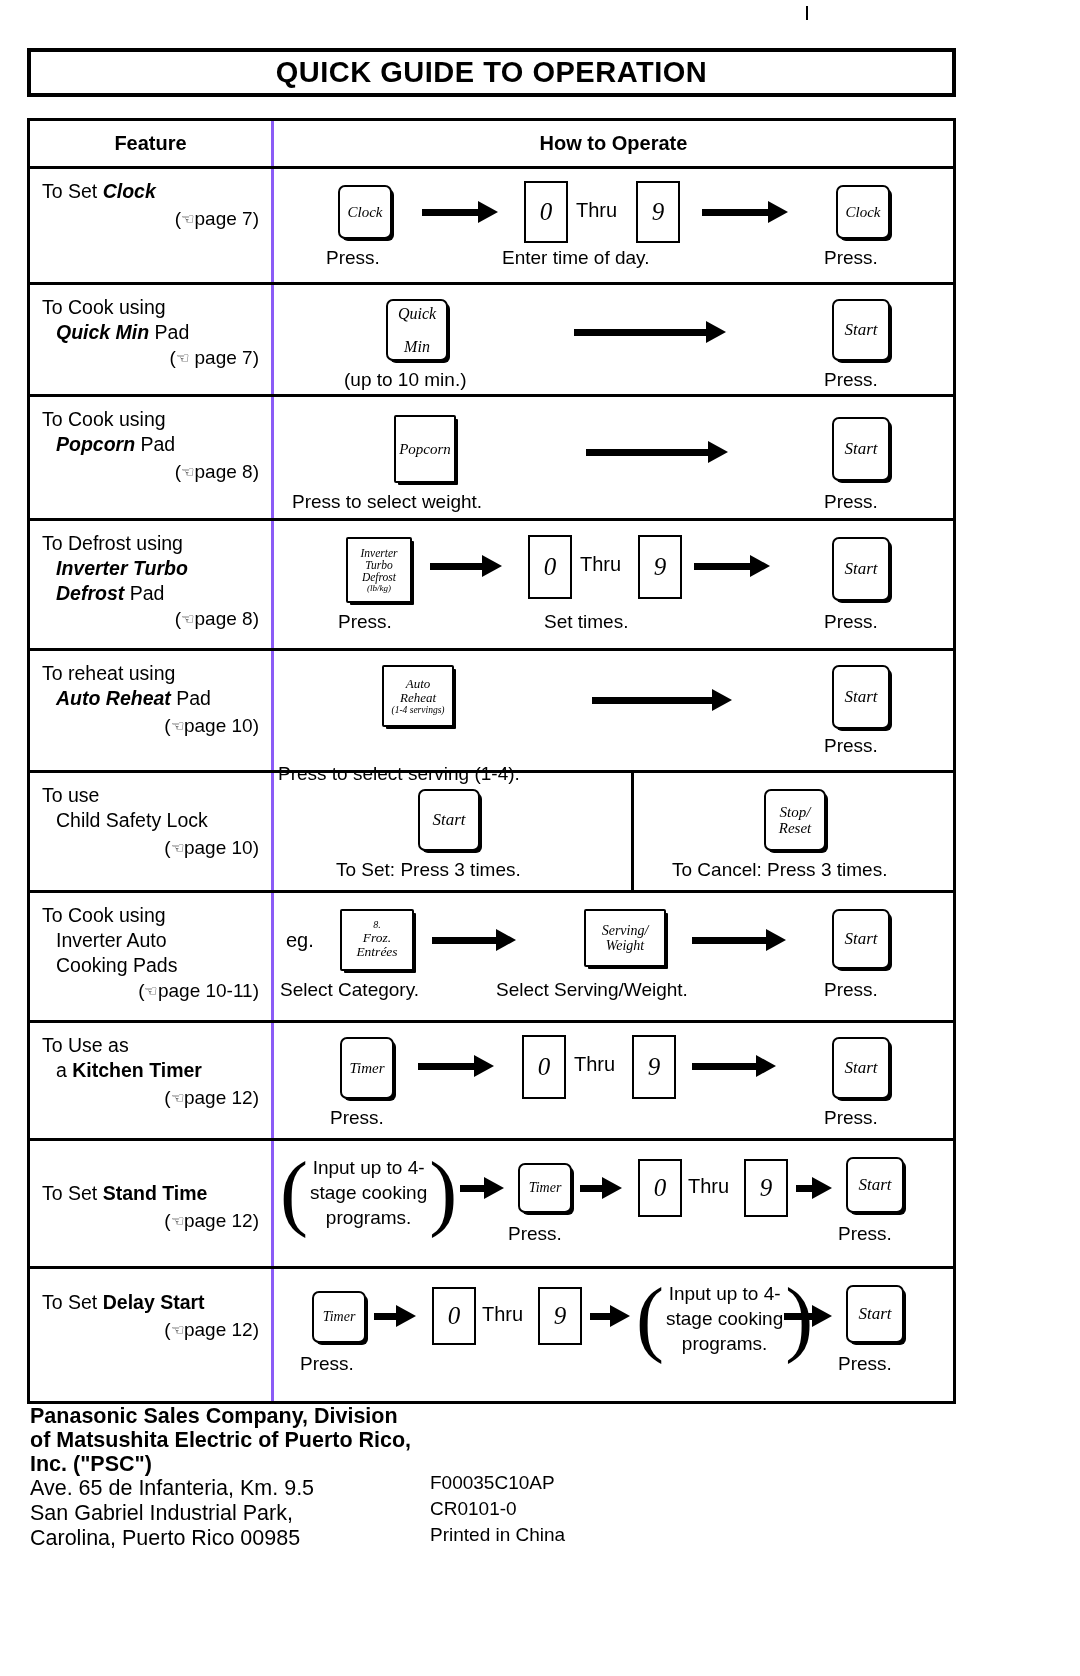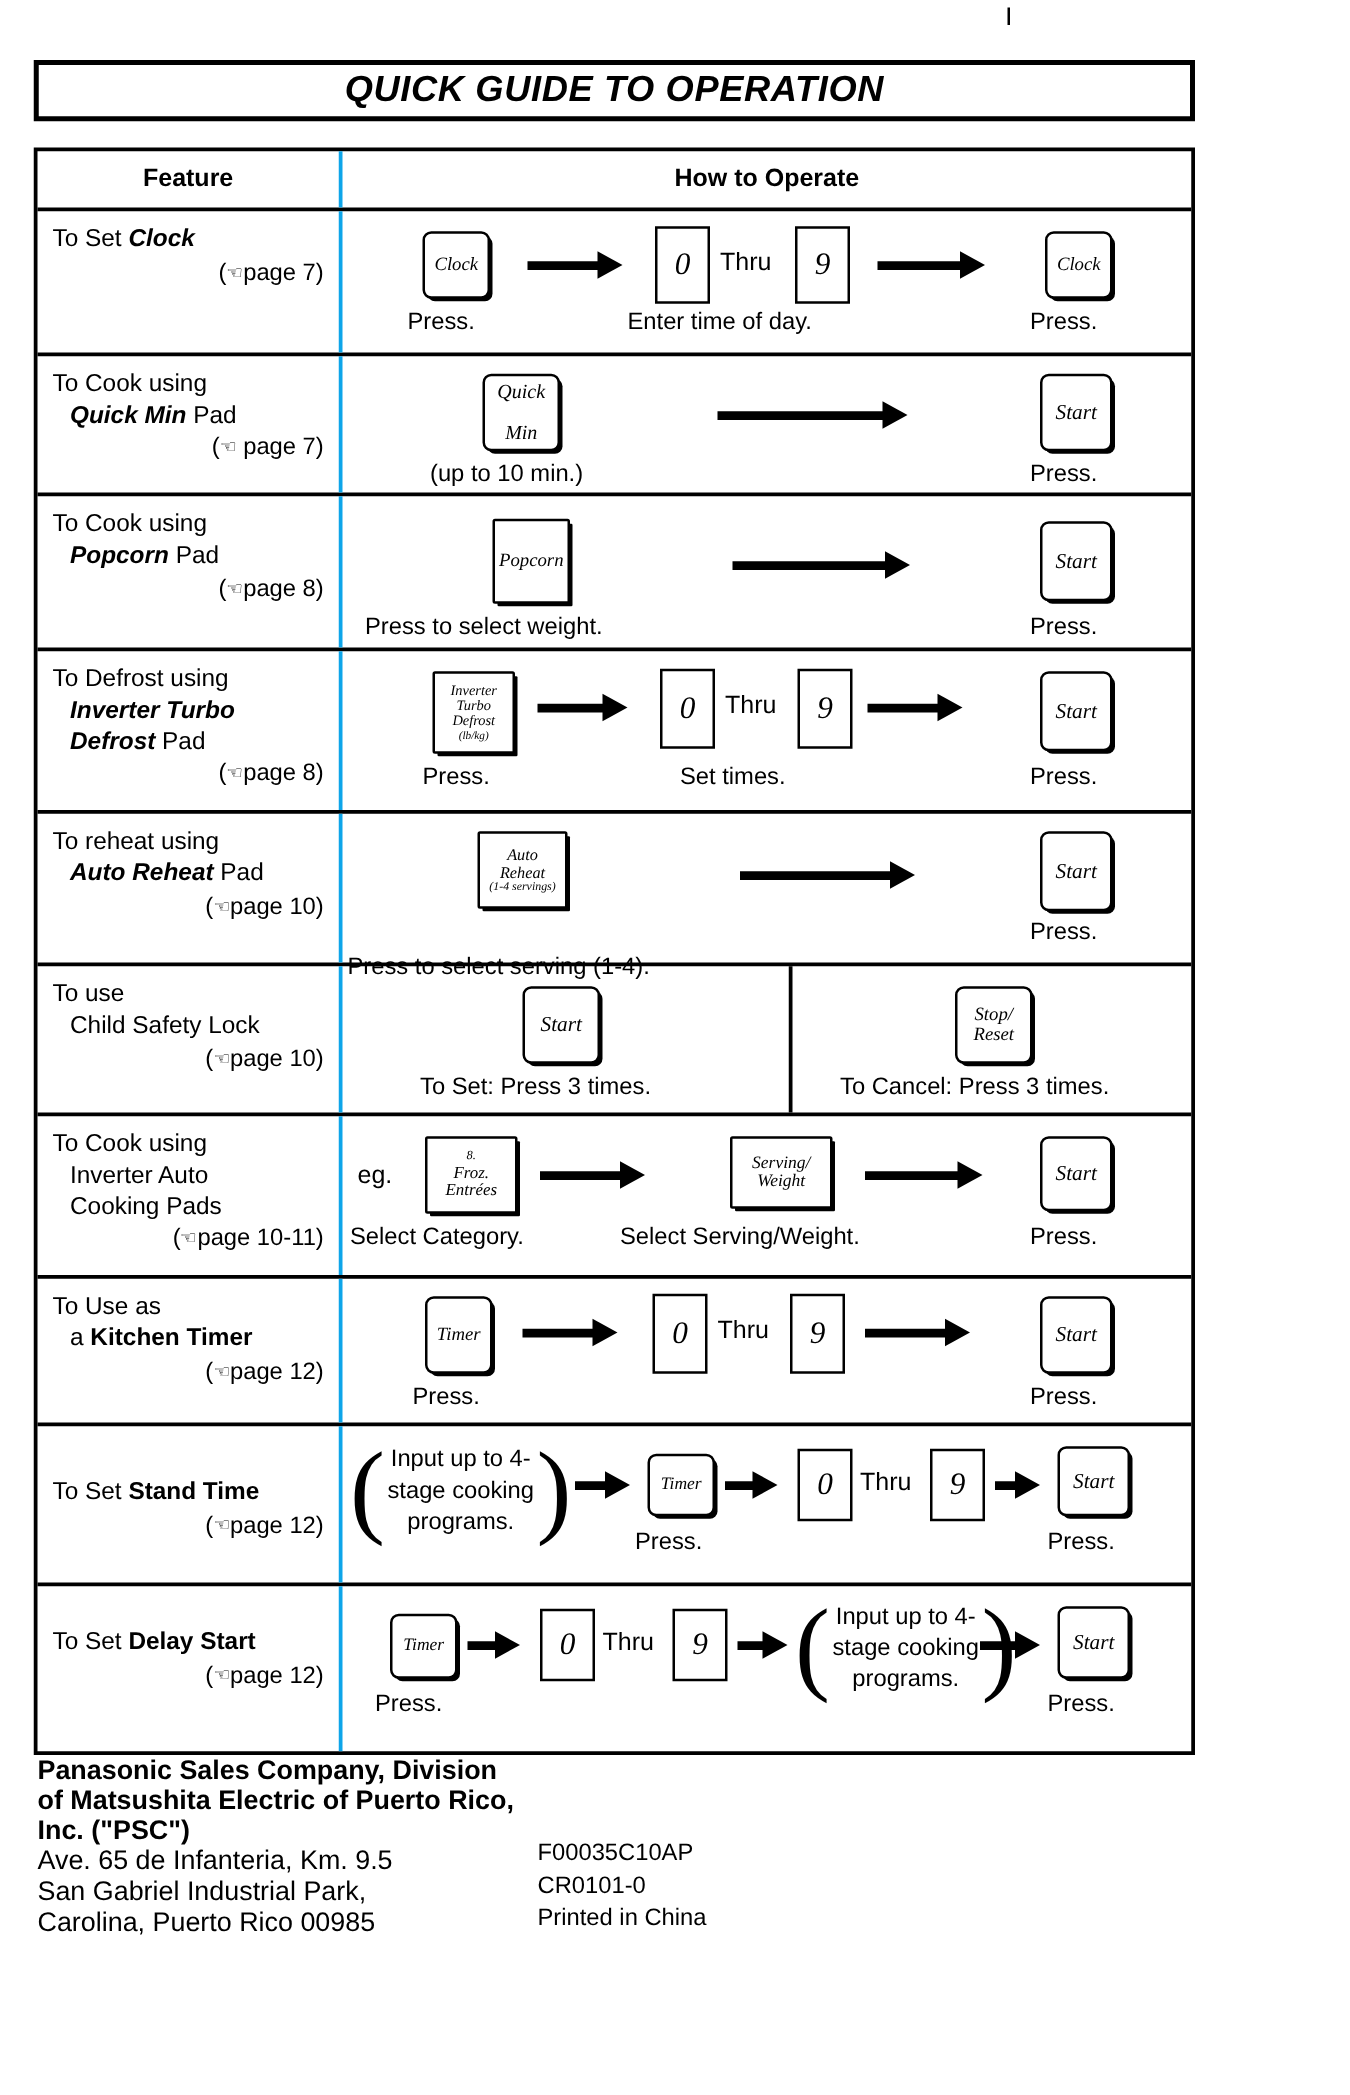--- a/index.html
+++ b/index.html
@@ -40,21 +40,20 @@
     border: 4px solid #000;
     box-sizing: border-box;
     display: flex;
     align-items: center;
     justify-content: center;
   }
   .title-text {
     font-size: 29px;
     font-weight: bold;
     letter-spacing: 0.5px;
-    font-style: italic;
   }
 
   
   .table {
     position: absolute;
     left: 27px;
     top: 118px;
     width: 929px;
     border: 3px solid #000;
     box-sizing: border-box;
@@ -62,21 +61,21 @@
   .row {
     display: flex;
     border-bottom: 3px solid #000;
     box-sizing: border-box;
   }
   .row:last-child { border-bottom: none; }
 
   .cell-feature {
     width: 244px;
     flex: 0 0 244px;
-    border-right: 3px solid #0ea5e9;
+    border-right: 3px solid #8b5cf6;
     box-sizing: border-box;
     padding: 10px 12px 8px 12px;
     position: relative;
   }
   .cell-how {
     flex: 1 1 auto;
     box-sizing: border-box;
     position: relative;
     padding: 0;
   }
@@ -544,21 +543,21 @@
           </div>
 
         <div class="pad round" style="left:572px; top:16px; width:58px; height:56px; font-size:17px;">
             <span class="l">Start</span>
           </div>
         <div class="cap" style="left:564px; top:82px;">Press.</div>
       </div>
     </div>
 
     <div class="row" style="height:132px">
-      <div class="cell-feature" style="padding-top:32px">
+      <div class="cell-feature" style="padding-top:21px">
         <div class="feat-line"><span>To Set </span><span class="bld">Delay Start</span></div>
         <div class="page-ref">(<span class="hand">☞</span><span>page 12</span>)</div>
       </div>
       <div class="cell-how">
         <div class="pad round" style="left:38px; top:22px; width:54px; height:52px; font-size:14px;">
             <span class="l">Timer</span>
           </div>
         <div class="cap" style="left:26px; top:84px;">Press.</div>
 
         <div class="arrow" style="left:100px; top:42px; width:42px;">

